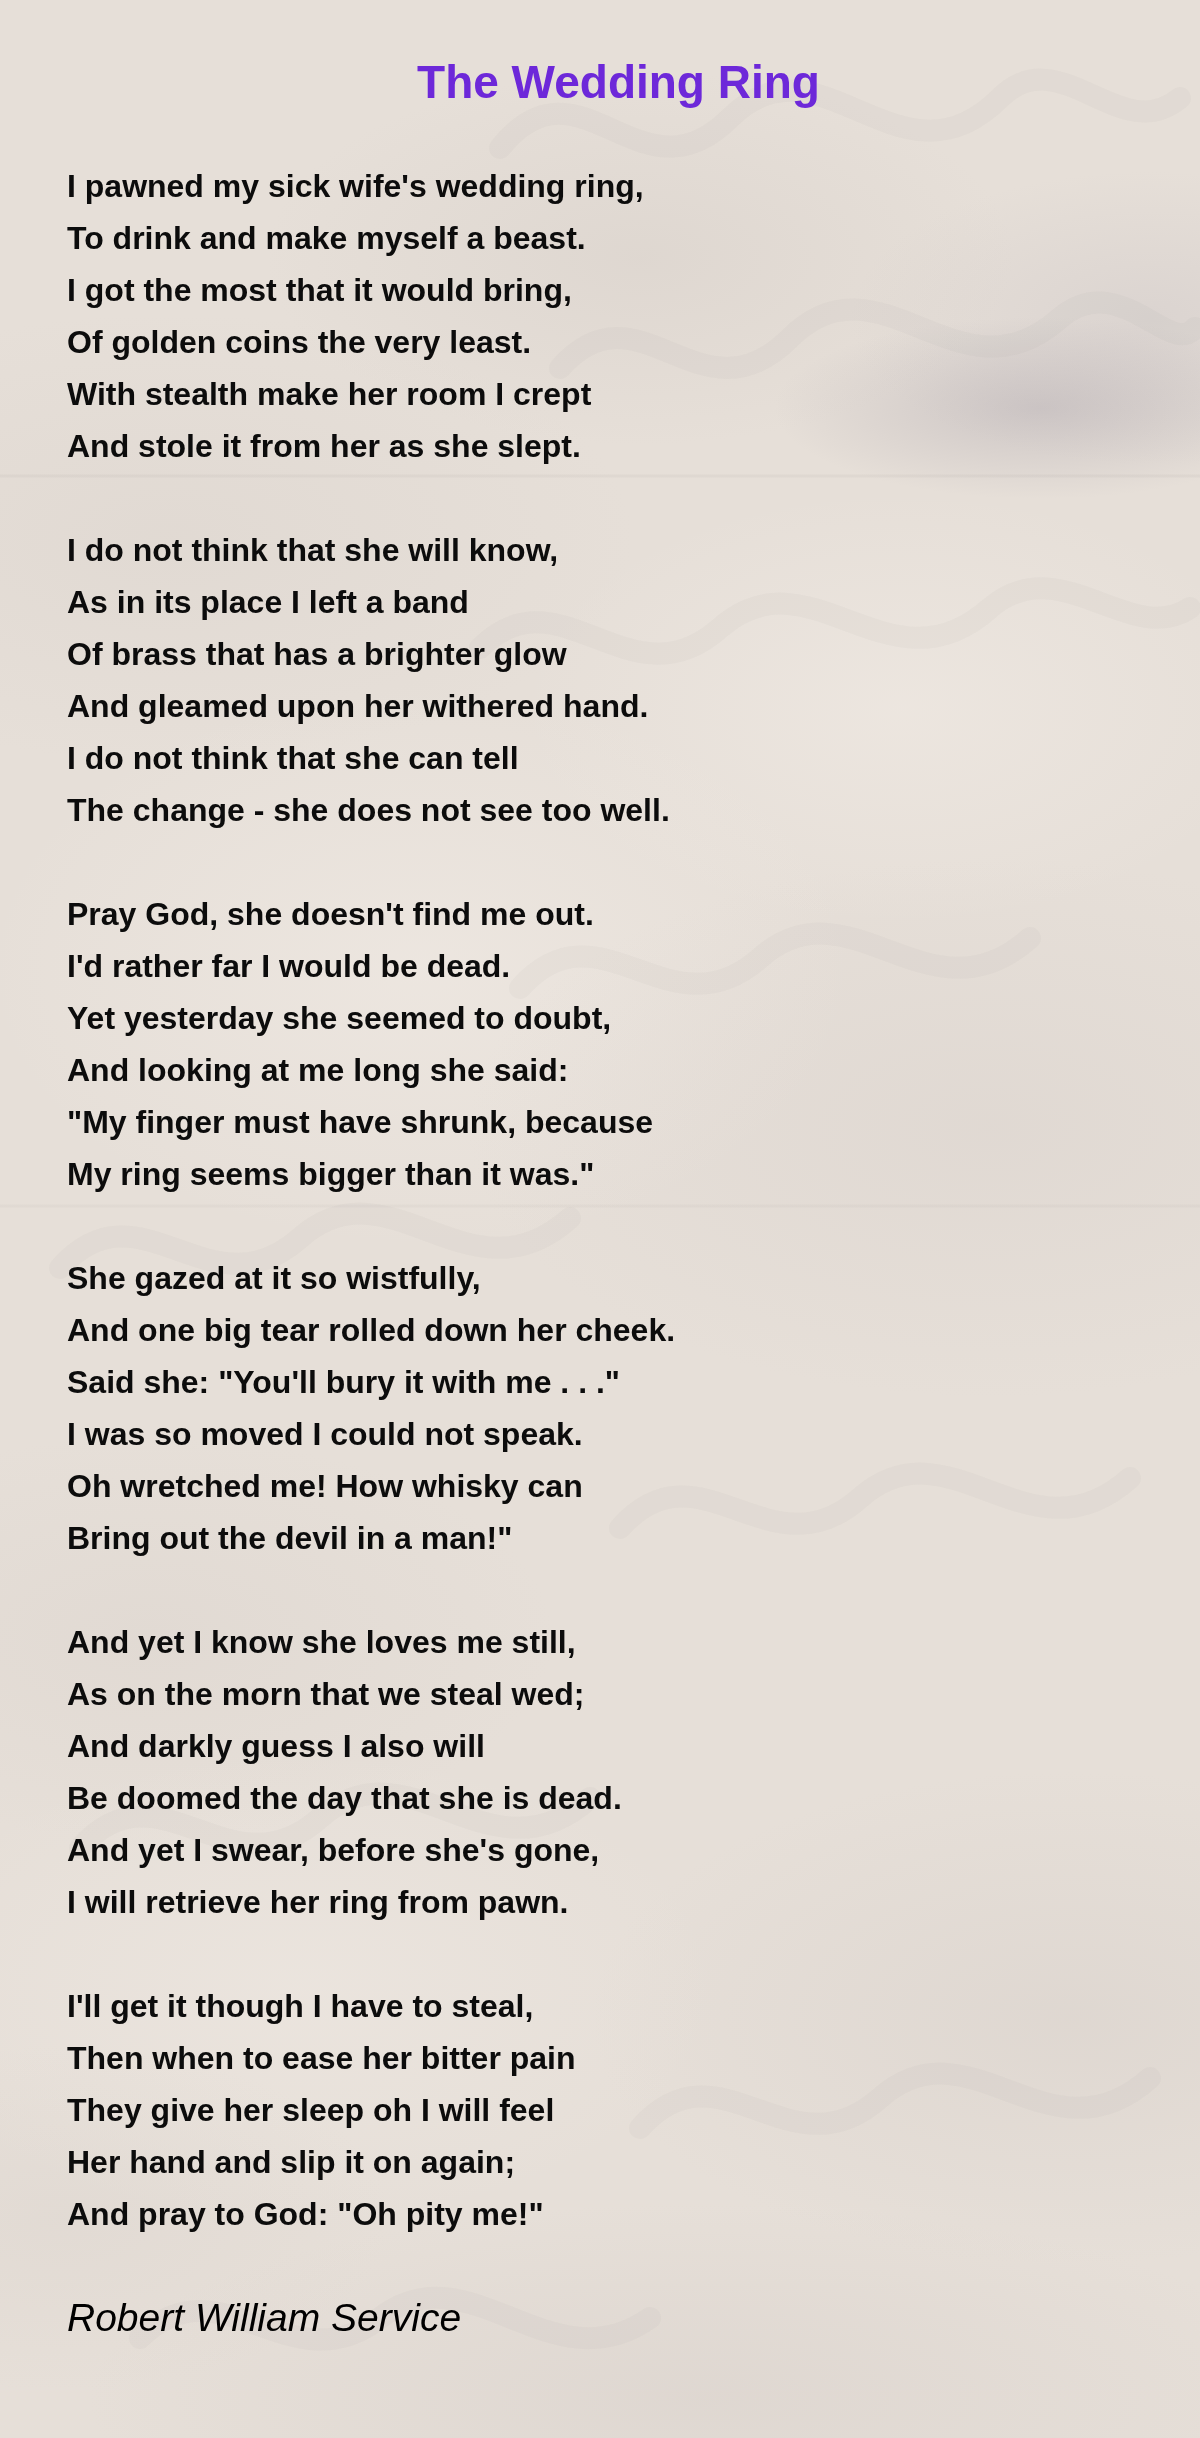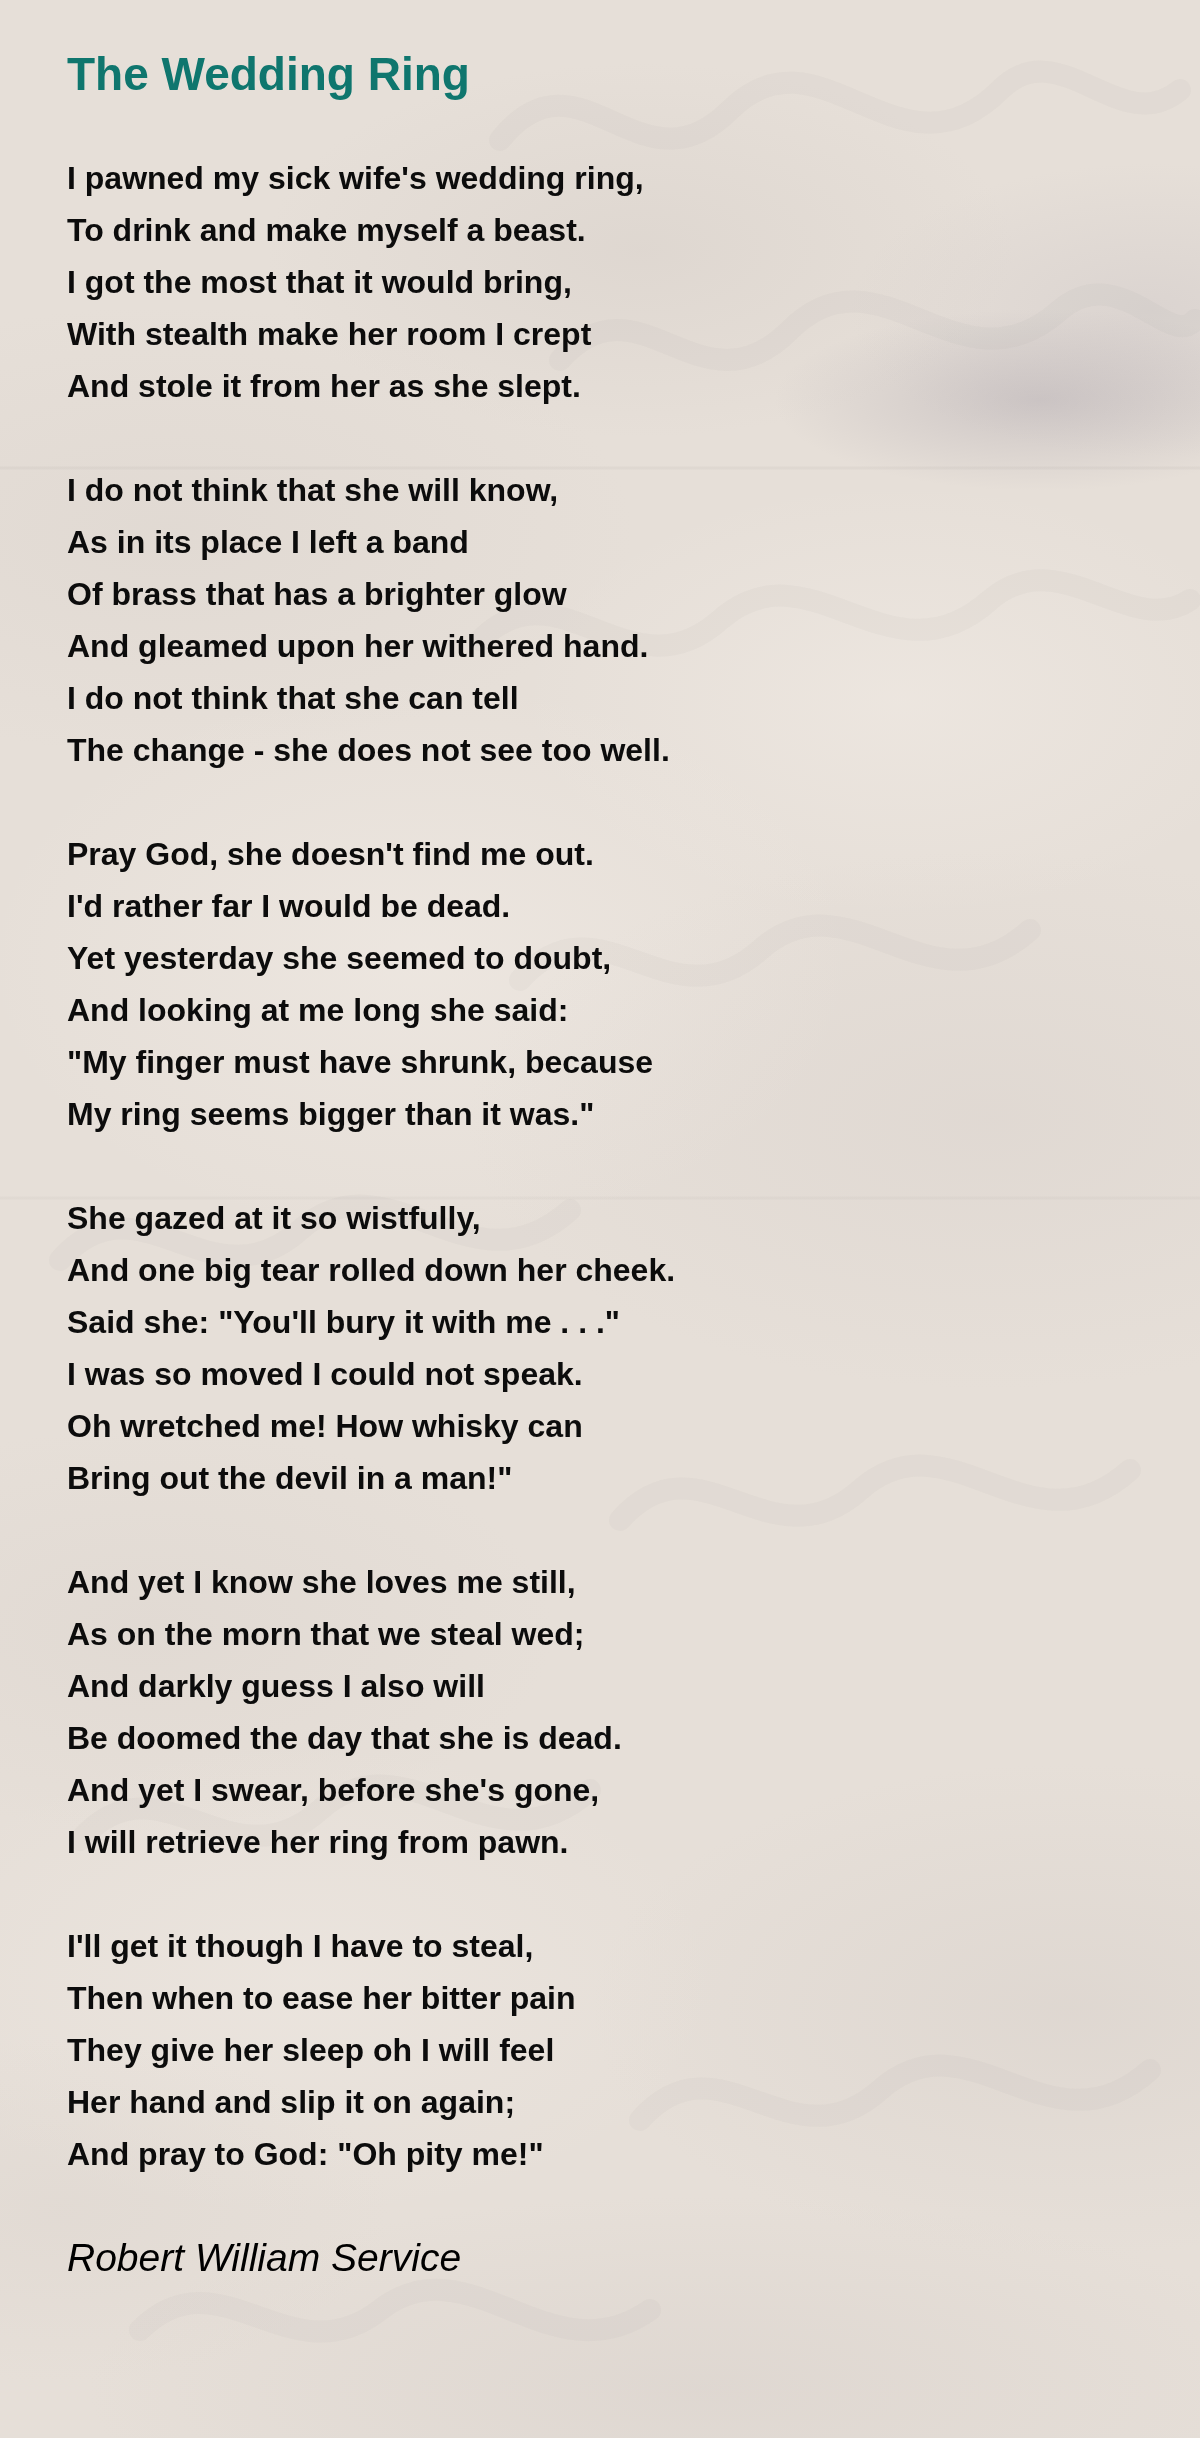--- a/index.html
+++ b/index.html
@@ -49,26 +49,27 @@
     stroke: #8d8683;
     stroke-width: 22;
     stroke-linecap: round;
     opacity: 0.05;
   }
   .content {
     position: relative;
     padding: 0 30px 0 67px;
   }
   .title {
-    margin: 0;
+    margin: 8px;
     padding-top: 48px;
     font-size: 46px;
     line-height: 52px;
     font-weight: bold;
-    color: #0f766e;
+    color: #6d28d9;
+    text-align: center;
   }
   .stanza {
     margin: 52px 0 0 0;
   }
   .stanza.first {
   }
   .line {
     font-size: 32px;
     line-height: 52px;
     font-weight: bold;
@@ -105,20 +106,21 @@
   </svg>
 
   <div class="content">
 
     <h1 class="title">The Wedding Ring</h1>
 
     <div class="stanza first">
       <div class="line">I pawned my sick wife's wedding ring,</div>
       <div class="line">To drink and make myself a beast.</div>
       <div class="line">I got the most that it would bring,</div>
+      <div class="line">Of golden coins the very least.</div>
       <div class="line">With stealth make her room I crept</div>
       <div class="line">And stole it from her as she slept.</div>
     </div>
 
     <div class="stanza">
       <div class="line">I do not think that she will know,</div>
       <div class="line">As in its place I left a band</div>
       <div class="line">Of brass that has a brighter glow</div>
       <div class="line">And gleamed upon her withered hand.</div>
       <div class="line">I do not think that she can tell</div>

